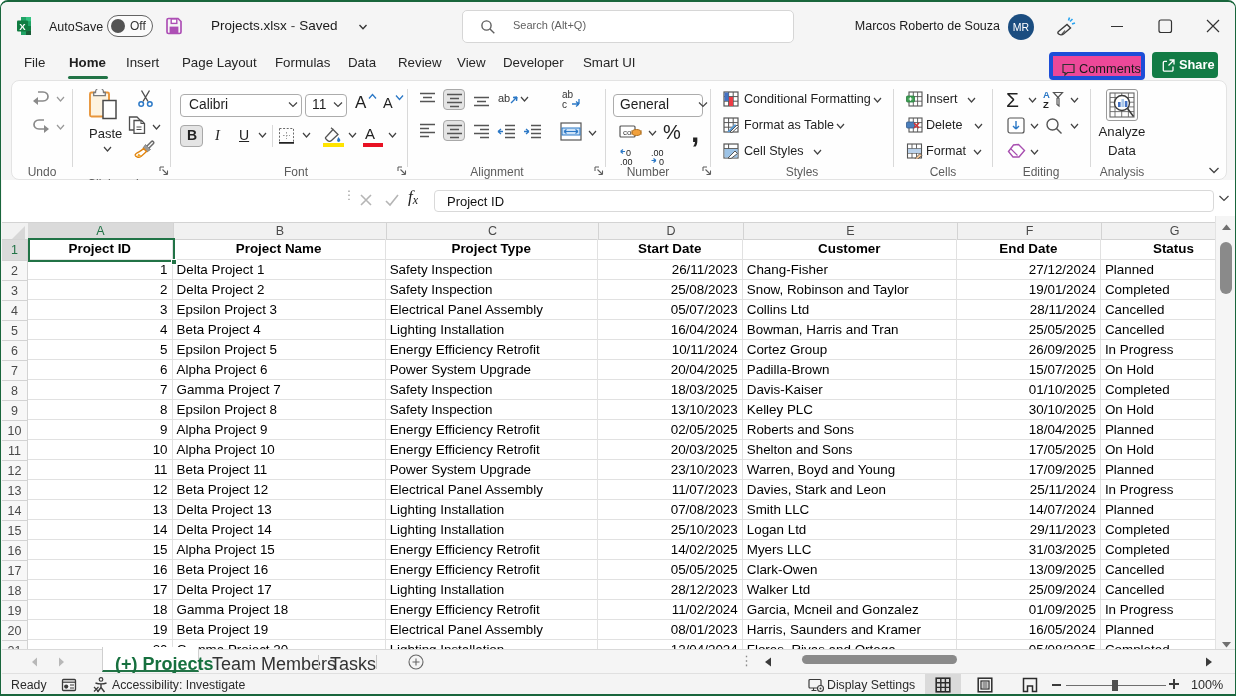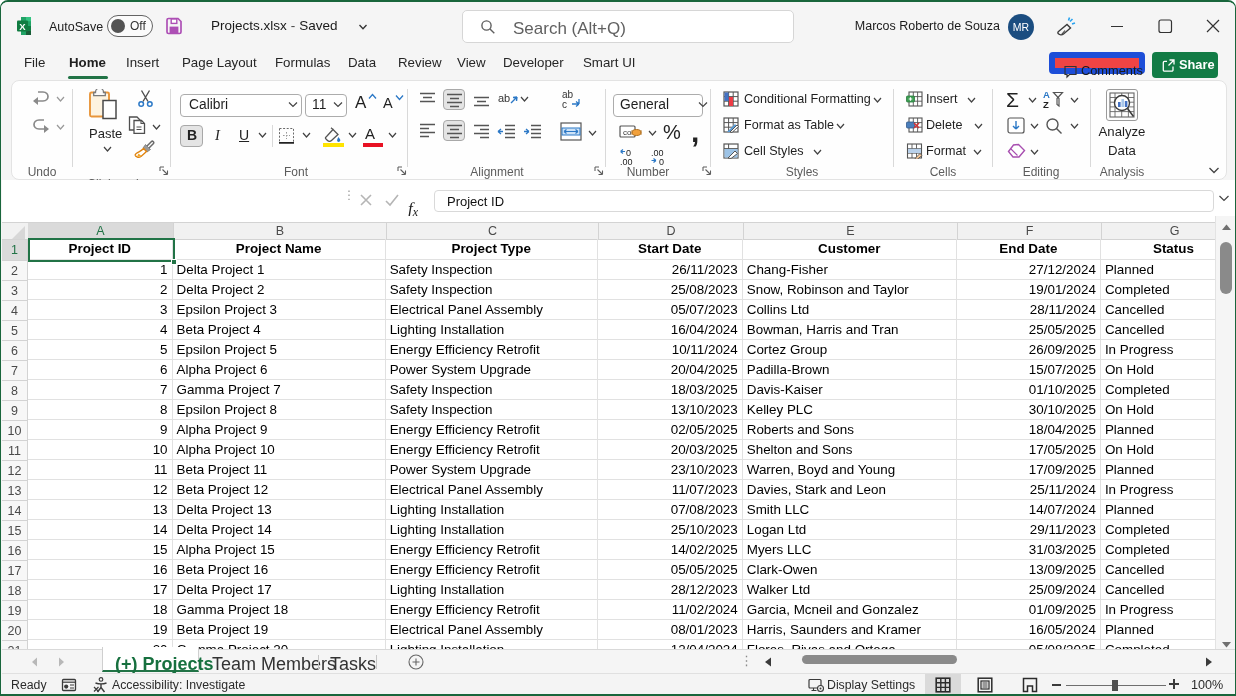--- a/index.html
+++ b/index.html
@@ -13,31 +13,31 @@
 #autosave{position:absolute;left:48px;top:18px;font-size:12.5px;color:#202020;}
 #asToggle{position:absolute;left:106px;top:13px;width:46px;height:22px;border:1px solid #646464;border-radius:11px;background:#fbfbfb;}
 #asKnob{position:absolute;left:3px;top:3px;width:14px;height:14px;border-radius:50%;background:#545454;}
 #asOff{position:absolute;left:22px;top:3px;font-size:12px;color:#333;}
 #saveicon{position:absolute;left:164px;top:15px;width:18px;height:18px;}
 #doctitle{position:absolute;left:210px;top:16px;font-size:13.5px;color:#1a1a1a;}
 #doctitle .sep{color:#444;padding:0 4px;}
 #doccaret{position:absolute;left:357px;top:20px;font-size:10px;color:#333;}
 #searchbox{position:absolute;left:461px;top:8px;width:332px;height:33px;background:#fff;border:1px solid #d6d6d6;border-radius:5px;}
 #searchbox .mag{position:absolute;left:17px;top:8px;}
-#searchbox .stx{position:absolute;left:50px;top:8px;font-size:17px;color:#616161;}
+#searchbox .stx{position:absolute;left:50px;top:8px;font-size:11px;color:#616161;}
 #username{position:absolute;left:760px;top:17px;width:239px;text-align:right;font-size:12.5px;color:#1a1a1a;}
 #avatar{position:absolute;left:1007px;top:12px;width:26px;height:26px;border-radius:50%;background:#1b4d80;color:#fff;font-size:10.5px;text-align:center;line-height:26px;}
 #penicon{position:absolute;left:1053px;top:13px;width:24px;height:24px;}
 .winbtn{position:absolute;top:0;width:48px;height:48px;color:#333;}
 
 #tabrow{position:absolute;left:0;top:48px;width:100%;height:30px;background:#f5f5f5;}
 .mtab{position:absolute;top:5px;font-size:13.3px;color:#262626;}
 .mtab.home{font-weight:700;color:#1f1f1f;}
 #homeline{position:absolute;left:67px;top:26px;width:40px;height:3px;background:#217346;border-radius:2px;}
-#commentsBtn{position:absolute;left:1048px;top:2px;width:96px;height:22px;border:6px solid #1d4ed8;border-radius:4px;background:#ef4444;}
+#commentsBtn{position:absolute;left:1048px;top:2px;width:96px;height:28px;border:4px solid #1d4ed8;border-radius:4px;background:#ec4899;}
 #commentsBtn span{position:absolute;left:26px;top:5px;font-size:12.8px;color:#1a1a1a;}
 #shareBtn{position:absolute;left:1151px;top:2px;width:66px;height:26px;border-radius:4px;background:#127b45;}
 #shareBtn span{position:absolute;left:27px;top:5px;font-size:12.8px;color:#fff;font-weight:700;}
 
 #ribbon{position:absolute;left:10px;top:78px;width:1216px;height:100px;background:#fefefe;border:1px solid #e3e3e3;border-radius:8px;}
 .rsep{position:absolute;top:8px;width:1px;height:78px;background:#d9d9d9;}
 .glabel{position:absolute;top:84px;font-size:12px;color:#5c5c5c;text-align:center;}
 .launcher{position:absolute;top:84px;width:12px;height:12px;color:#5f5f5f;}
 .caret{position:absolute;color:#474747;}
 .combo{position:absolute;background:#fff;border:1px solid #acacac;border-radius:4px;}
@@ -465,21 +465,21 @@
   </div>
 
   <div id="fbar">
     <div style="position:absolute;left:341px;top:13px;width:2px;height:16px;color:#9a9a9a;font-size:12px;line-height:5px;">⋮</div>
     <svg style="position:absolute;left:355px;top:11px;" width="18" height="18" viewBox="0 0 18 18">
         <path d="M4 4 L14 14 M14 4 L4 14" stroke="#b5b5b5" stroke-width="1.6"></path>
       </svg>
     <svg style="position:absolute;left:381px;top:11px;" width="18" height="18" viewBox="0 0 18 18">
         <path d="M3 10 L7 14 L15 4" fill="none" stroke="#b5b5b5" stroke-width="1.6"></path>
       </svg>
-    <div style="position:absolute;left:406px;top:19px;font-size:17px;font-style:italic;color:#222;font-family:'Liberation Serif',serif;">f<span style="font-size:12px;position:relative;top:2px;">x</span></div>
+    <div style="position:absolute;left:406px;top:7px;font-size:17px;font-style:italic;color:#222;font-family:'Liberation Serif',serif;">f<span style="font-size:12px;position:relative;top:2px;">x</span></div>
     <div id="fxinput">
         <span>Project ID</span>
       </div>
     <svg style="position:absolute;left:1216px;top:12px;" width="12" height="12" viewBox="0 0 12 12">
         <path d="M1.5 4 L6 8.5 L10.5 4" fill="none" stroke="#444" stroke-width="1.2"></path>
       </svg>
   </div>
 
   <div id="gridwrap">
     <div id="gridhead">

